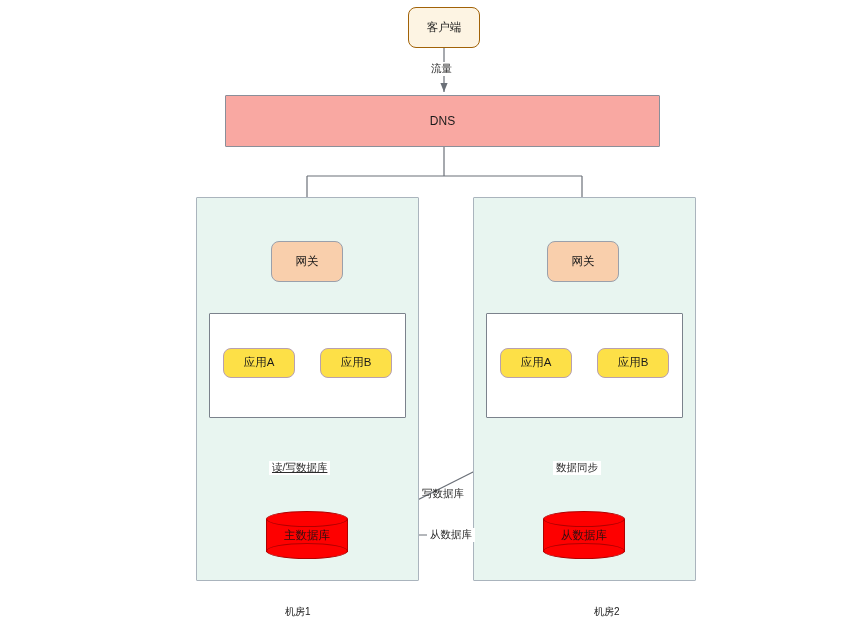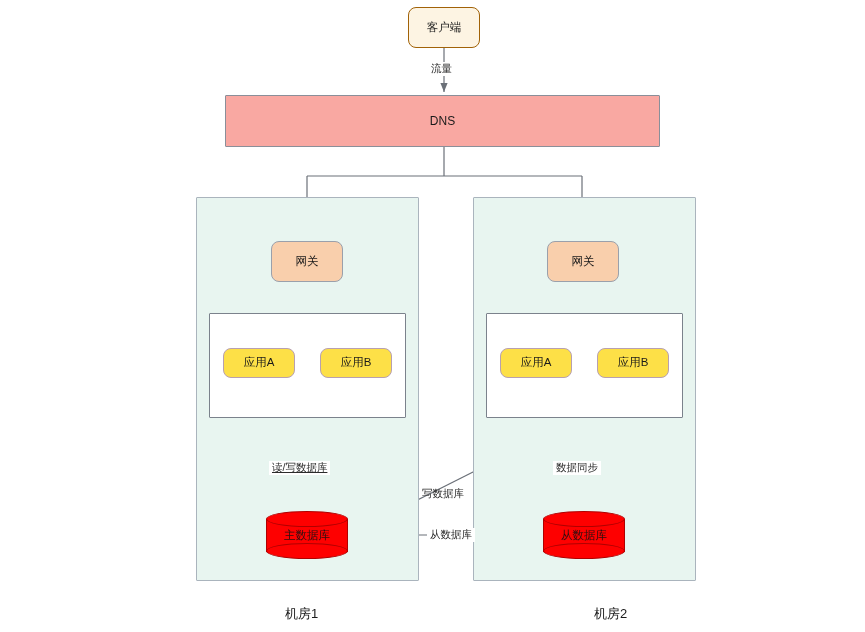--- a/index.html
+++ b/index.html
@@ -169,21 +169,21 @@
   }
   .lbl-traffic  { left: 428px; top: 62px; }
   .lbl-rw       { left: 269px; top: 461px; text-decoration: underline; }
   .lbl-read     { left: 553px; top: 461px; }
   .lbl-write    { left: 419px; top: 476px; background: transparent; margin-top: 11px; }
   .lbl-sync     { left: 427px; top: 528px; }
   
   .dc-caption {
     position: absolute;
     top: 605px;
-    font-size: 13px;
+    font-size: 10px;
     color: #1a1a1a;
     white-space: nowrap;
     text-align: center;
   }
   .cap1 { left: 285px; }
   .cap2 { left: 594px; }
 </style>
 </head>
 <body>
 

